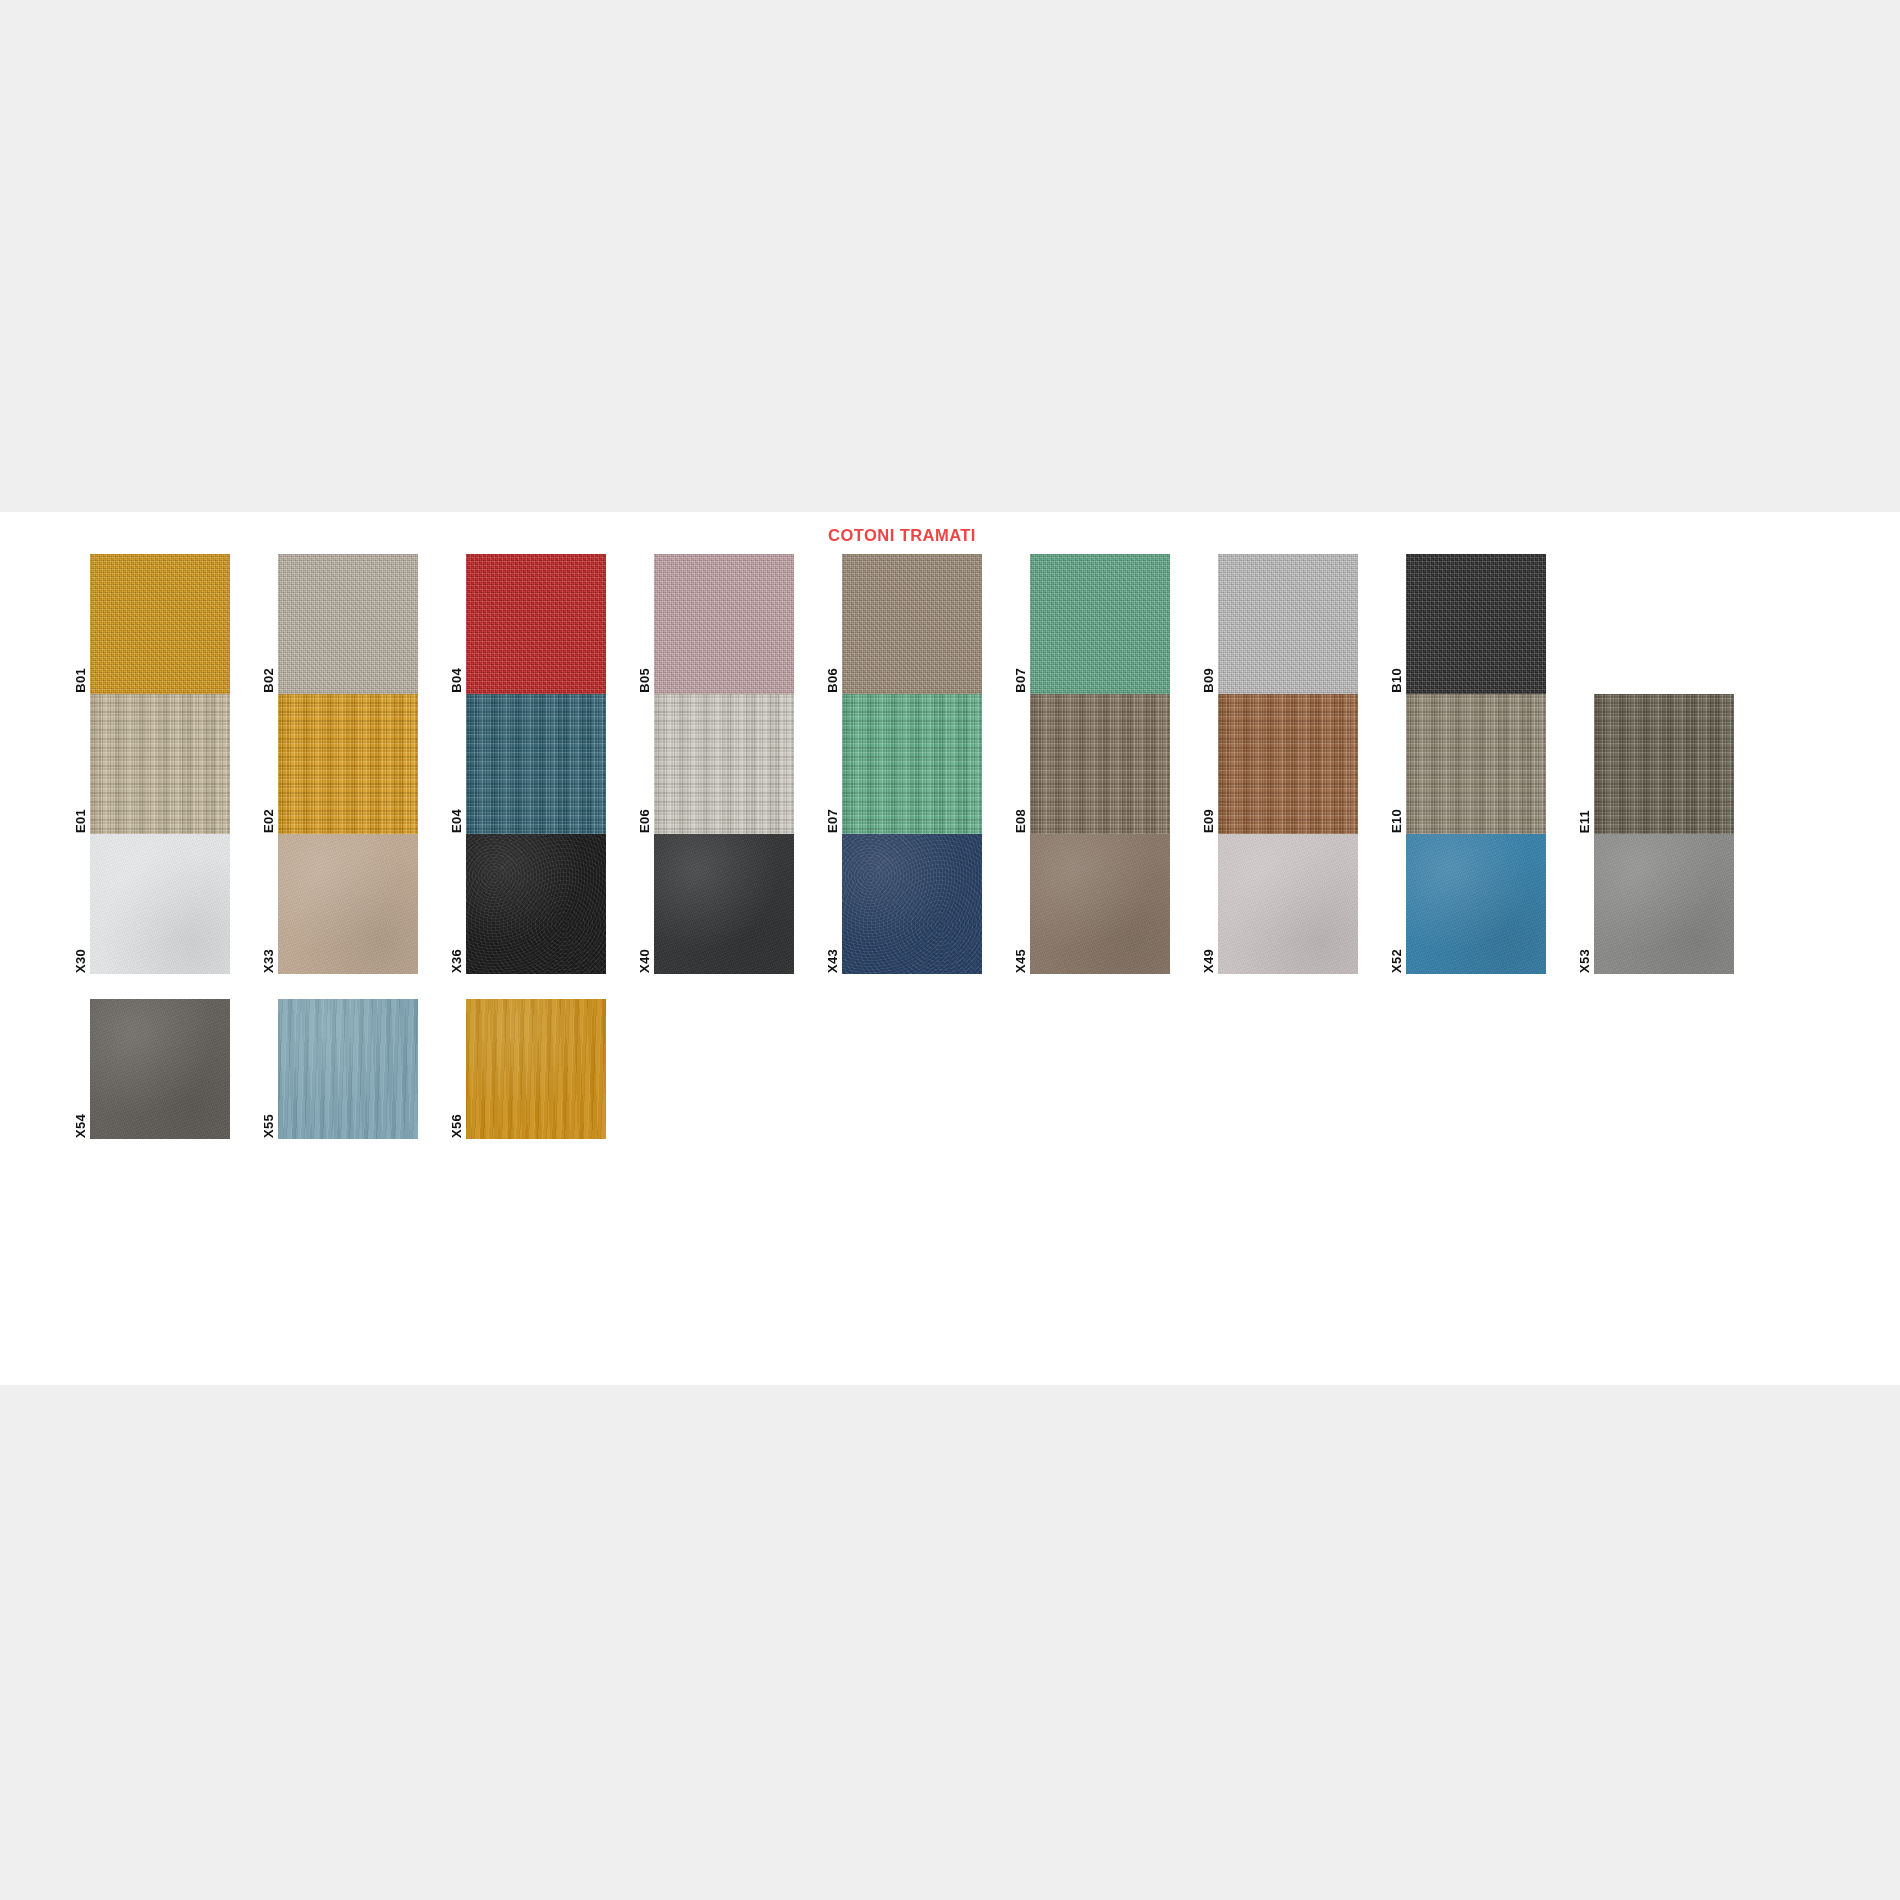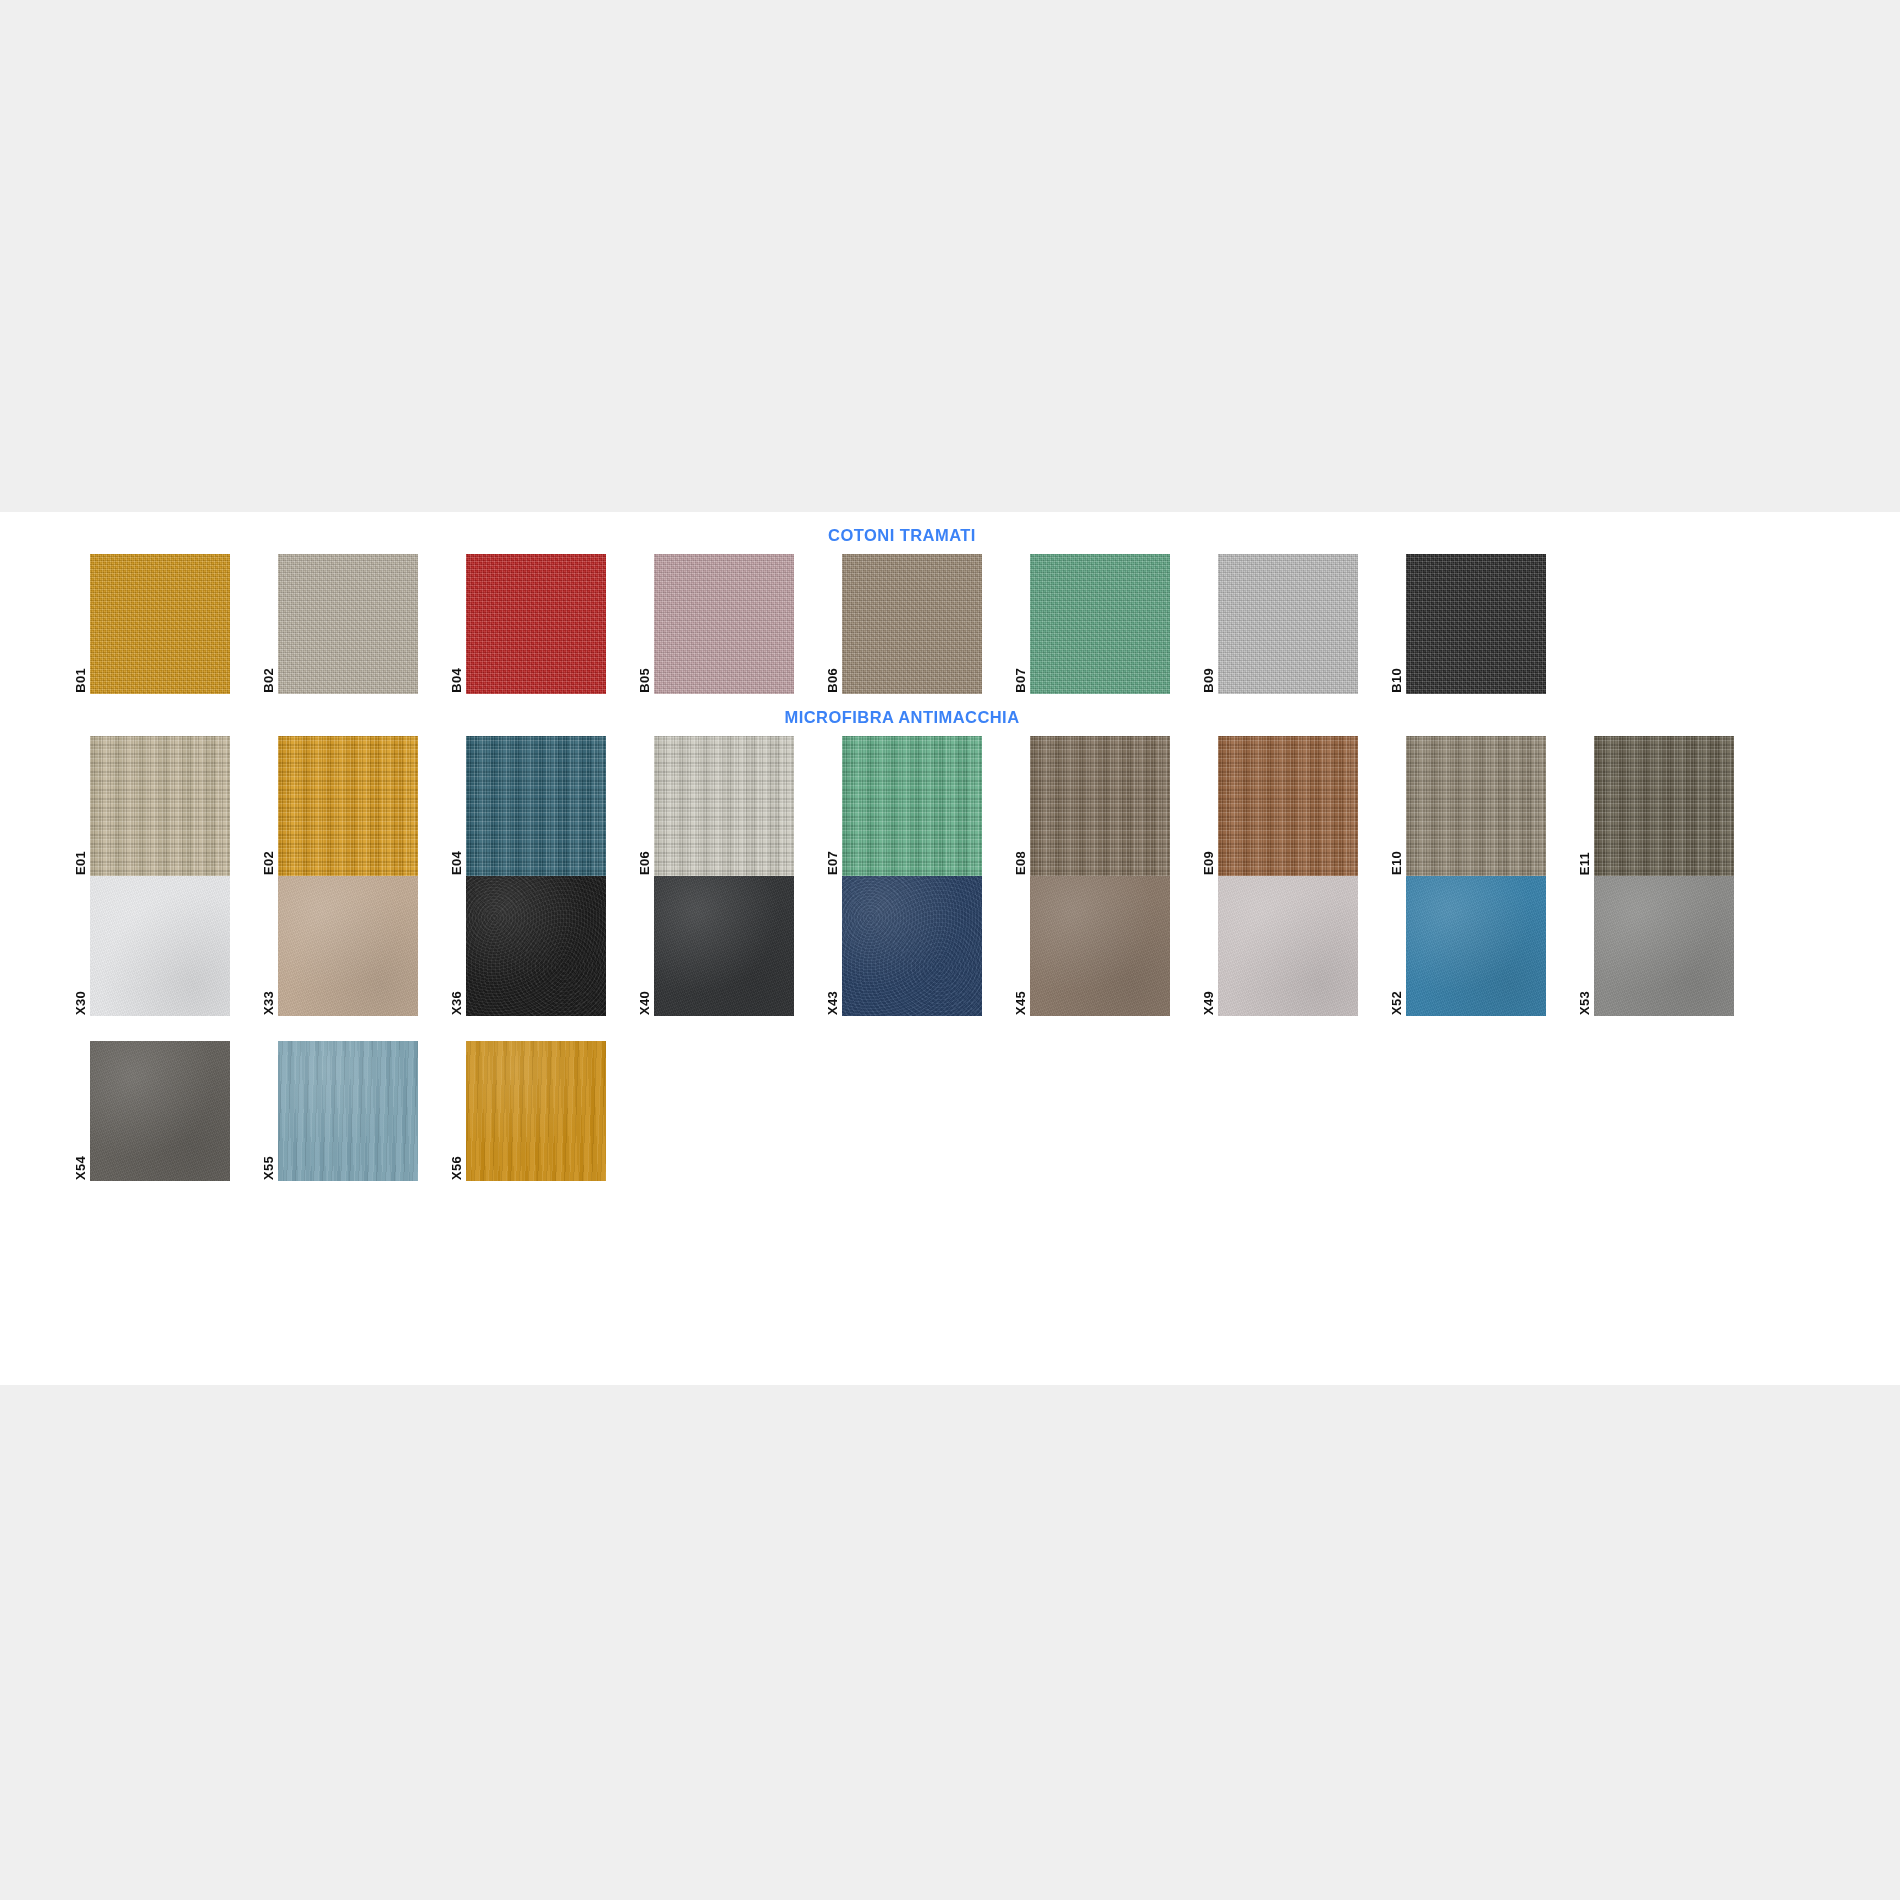--- a/index.html
+++ b/index.html
@@ -27,21 +27,21 @@
 
   .section {
     position: relative;
   }
 
   .section-title {
     text-align: center;
     font-size: 16.5px;
     font-weight: bold;
     letter-spacing: 0.45px;
-    color: #3b82f6;
+    color: #ef4444;
     padding-top: 14px;
     padding-bottom: 9px;
     
     width: 1660px;
     margin-left: 72px;
     box-sizing: border-box;
   }
 
   .swatch-row {
     display: flex;
@@ -197,21 +197,20 @@
             <div class="swatch-code">B09</div>
             <div class="swatch-tile tex-cotone" style="background-color: rgb(188, 188, 188);"></div>
           </div>
           <div class="swatch">
             <div class="swatch-code">B10</div>
             <div class="swatch-tile tex-cotone" style="background-color: rgb(40, 40, 40);"></div>
           </div>
         </div>
       </div>
       <div class="section">
-        <div class="section-title">MICROFIBRA ANTIMACCHIA</div>
         <div class="swatch-row">
           <div class="swatch">
             <div class="swatch-code">E01</div>
             <div class="swatch-tile tex-micro" style="background-color: rgb(192, 180, 152);"></div>
           </div>
           <div class="swatch">
             <div class="swatch-code">E02</div>
             <div class="swatch-tile tex-micro" style="background-color: rgb(214, 152, 27);"></div>
           </div>
           <div class="swatch">

